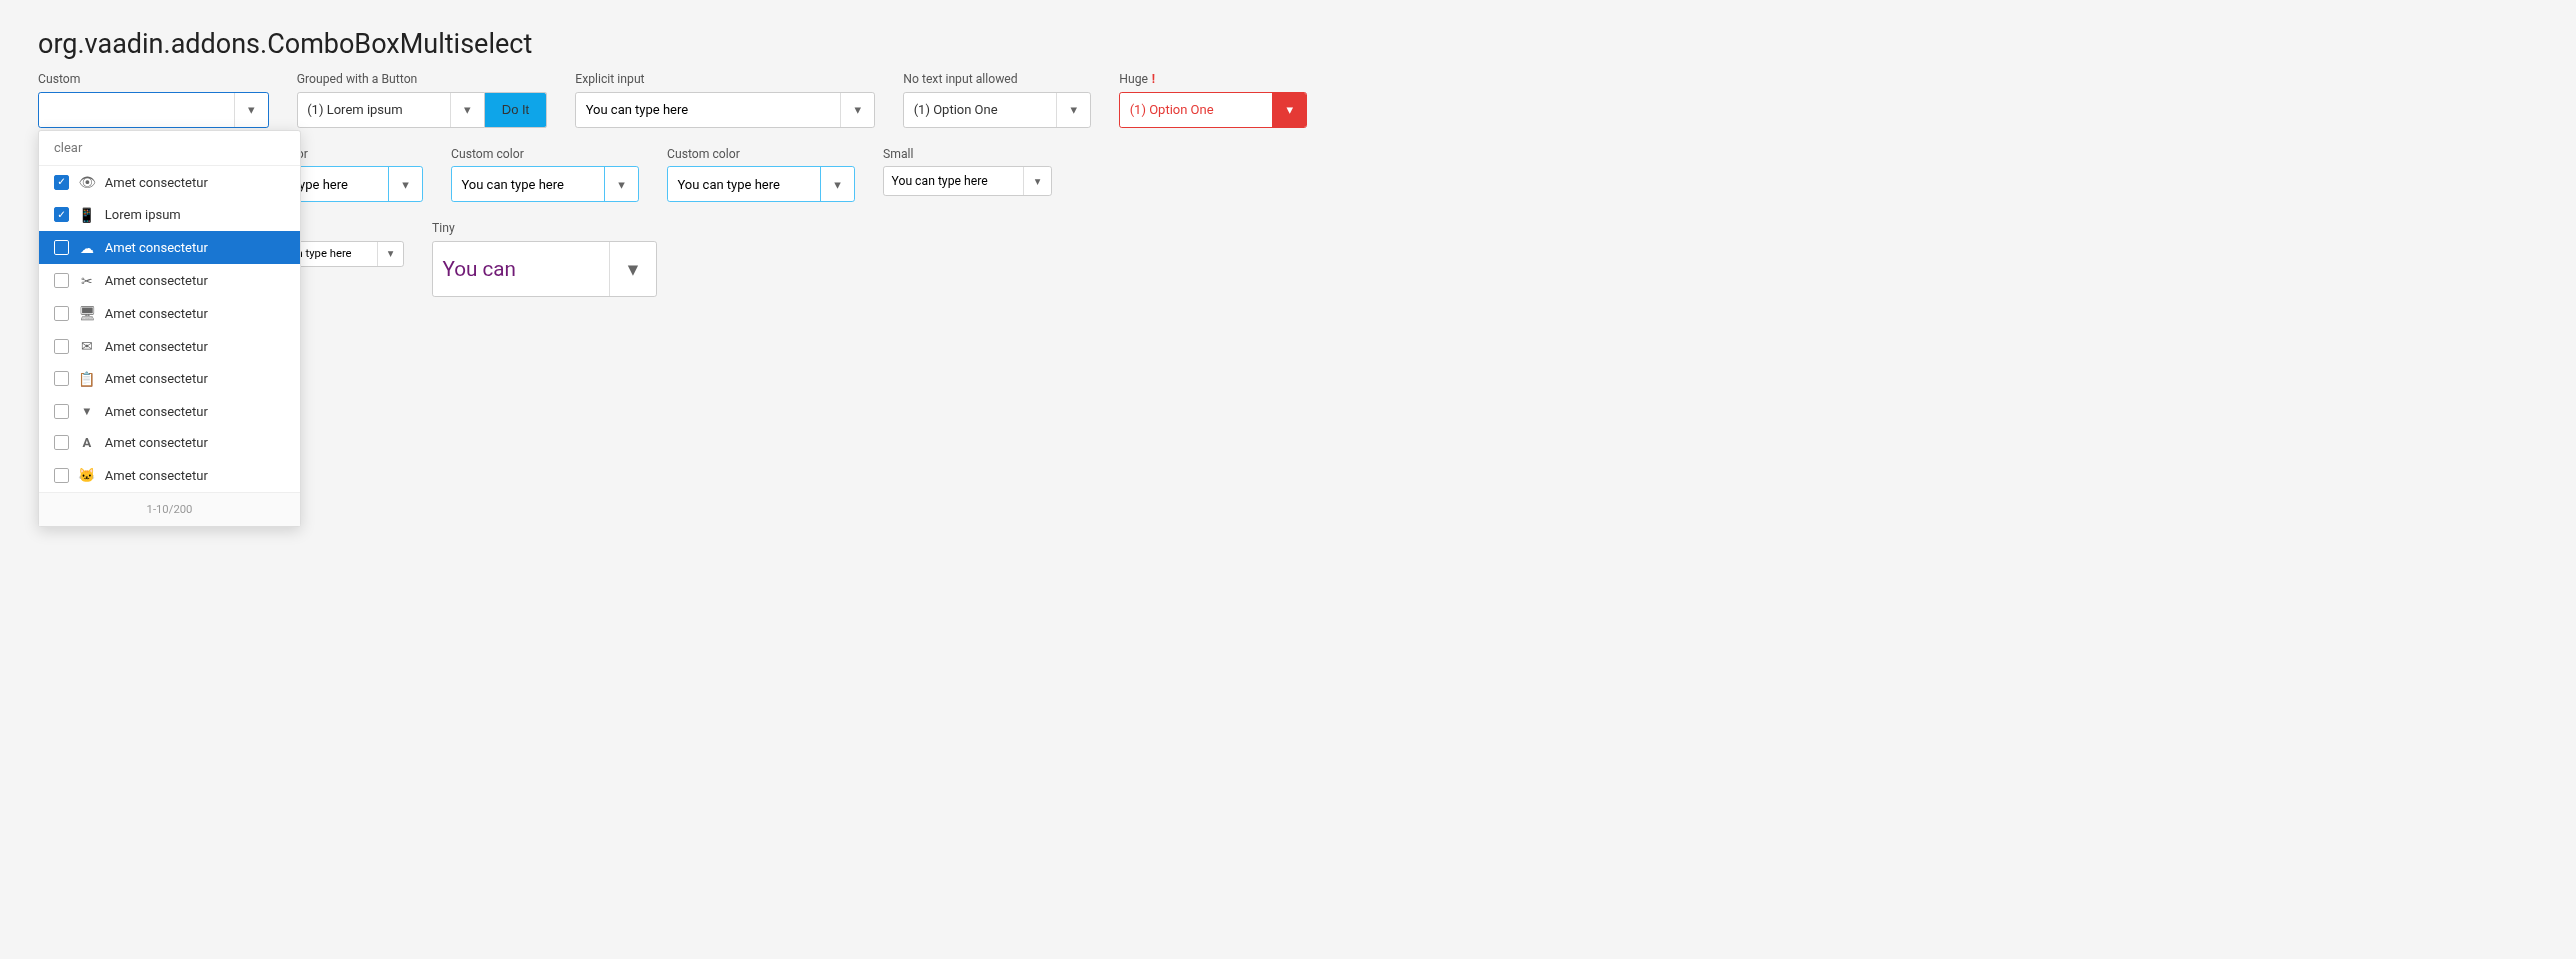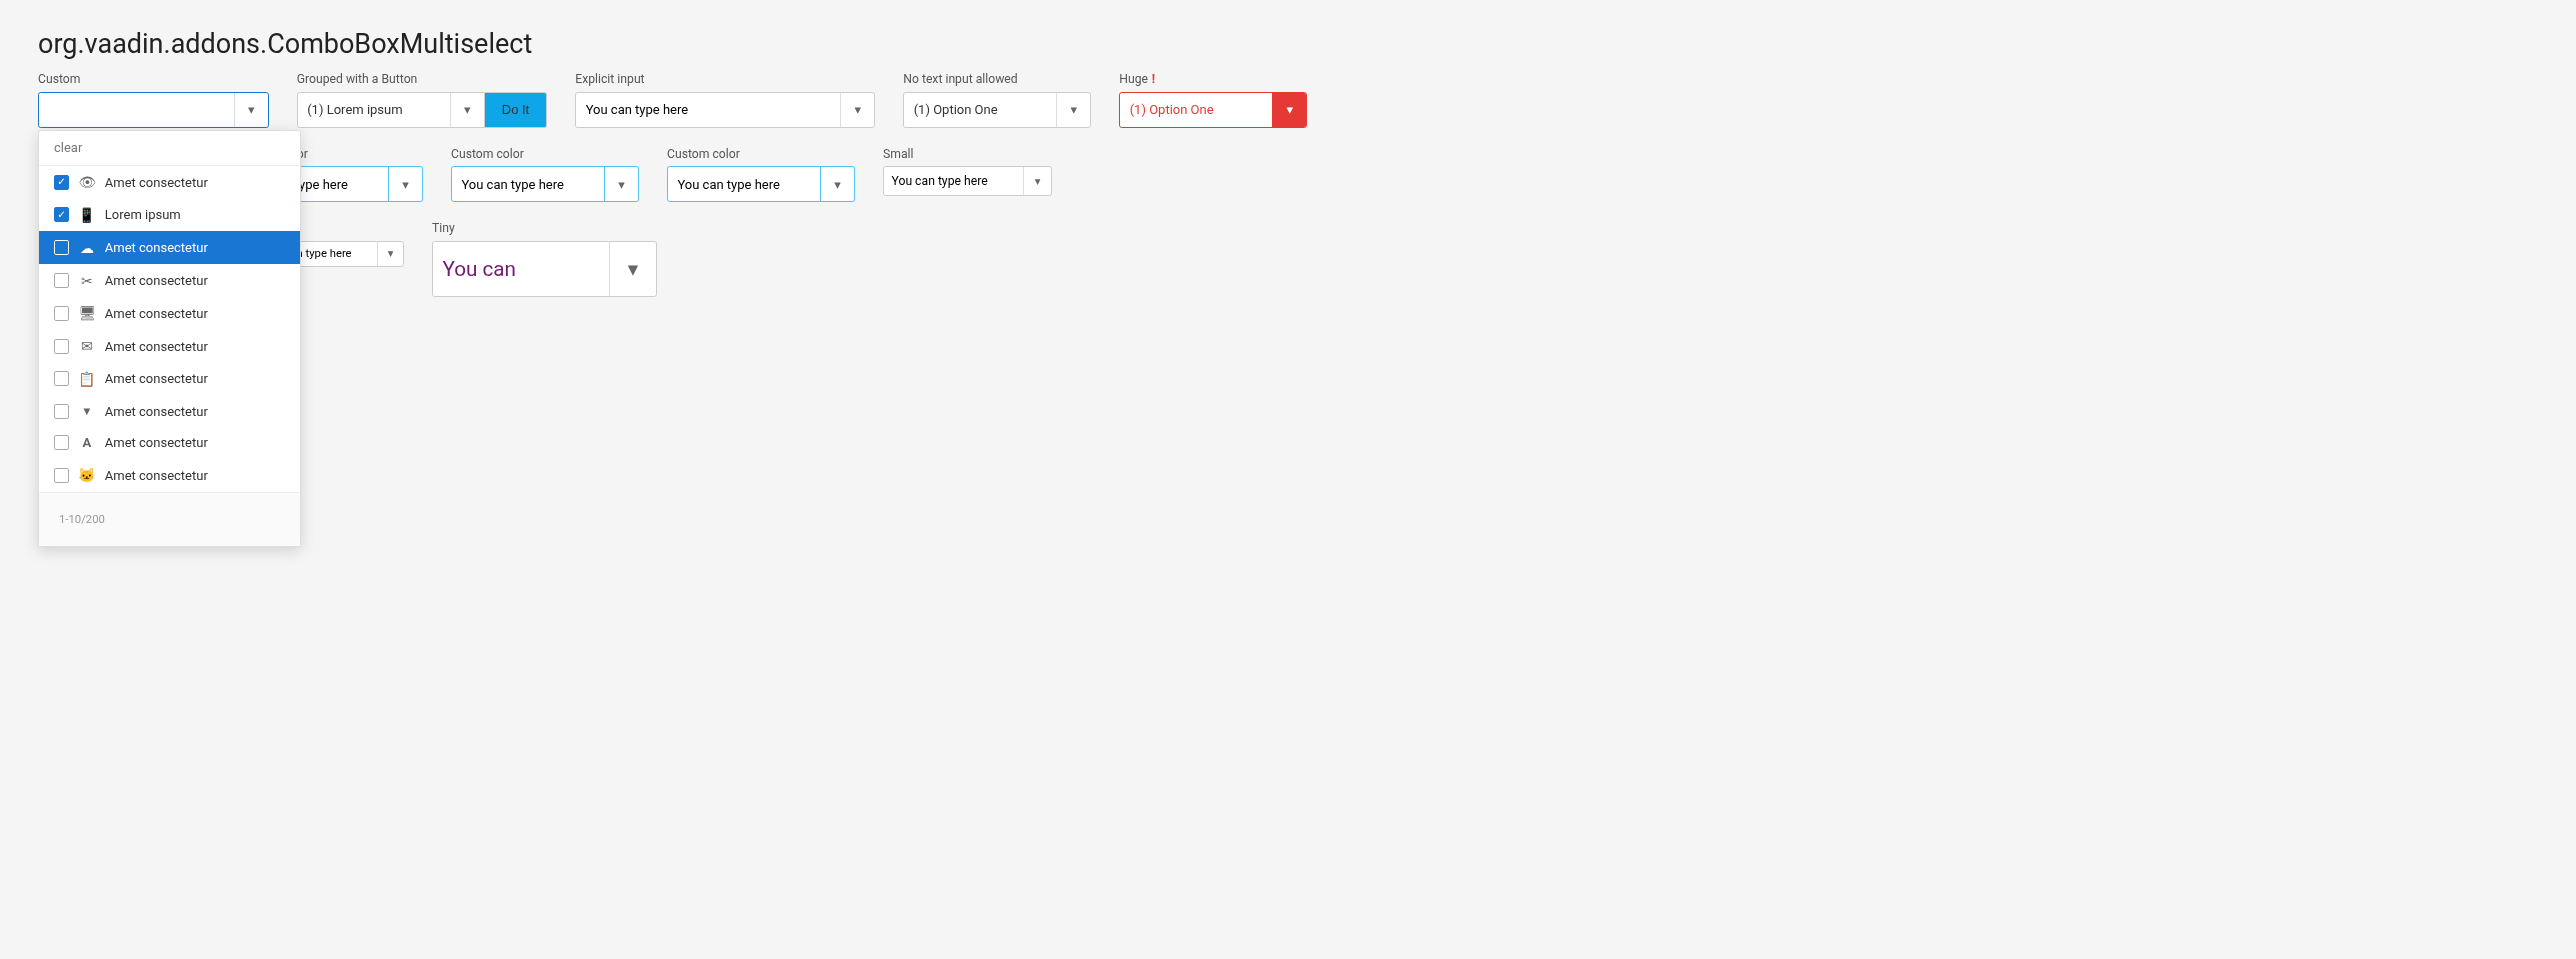--- a/index.html
+++ b/index.html
@@ -200,22 +200,22 @@
       font-size: 14px;
       color: #666;
       width: 17px;
       text-align: center;
       flex-shrink: 0;
     }
     .item-text {
       font-size: 13px;
     }
     .dropdown-count {
-      text-align: left;
-      padding: 20px;
+      text-align: center;
+      padding: 10px;
       font-size: 11.3px;
       color: #999;
       border-top: 0.9px solid #eee;
       background: #fafafa;
     }
     
     .combo-wrapper.tiny {
       height: 26px;
       min-width: 150px;
     }

